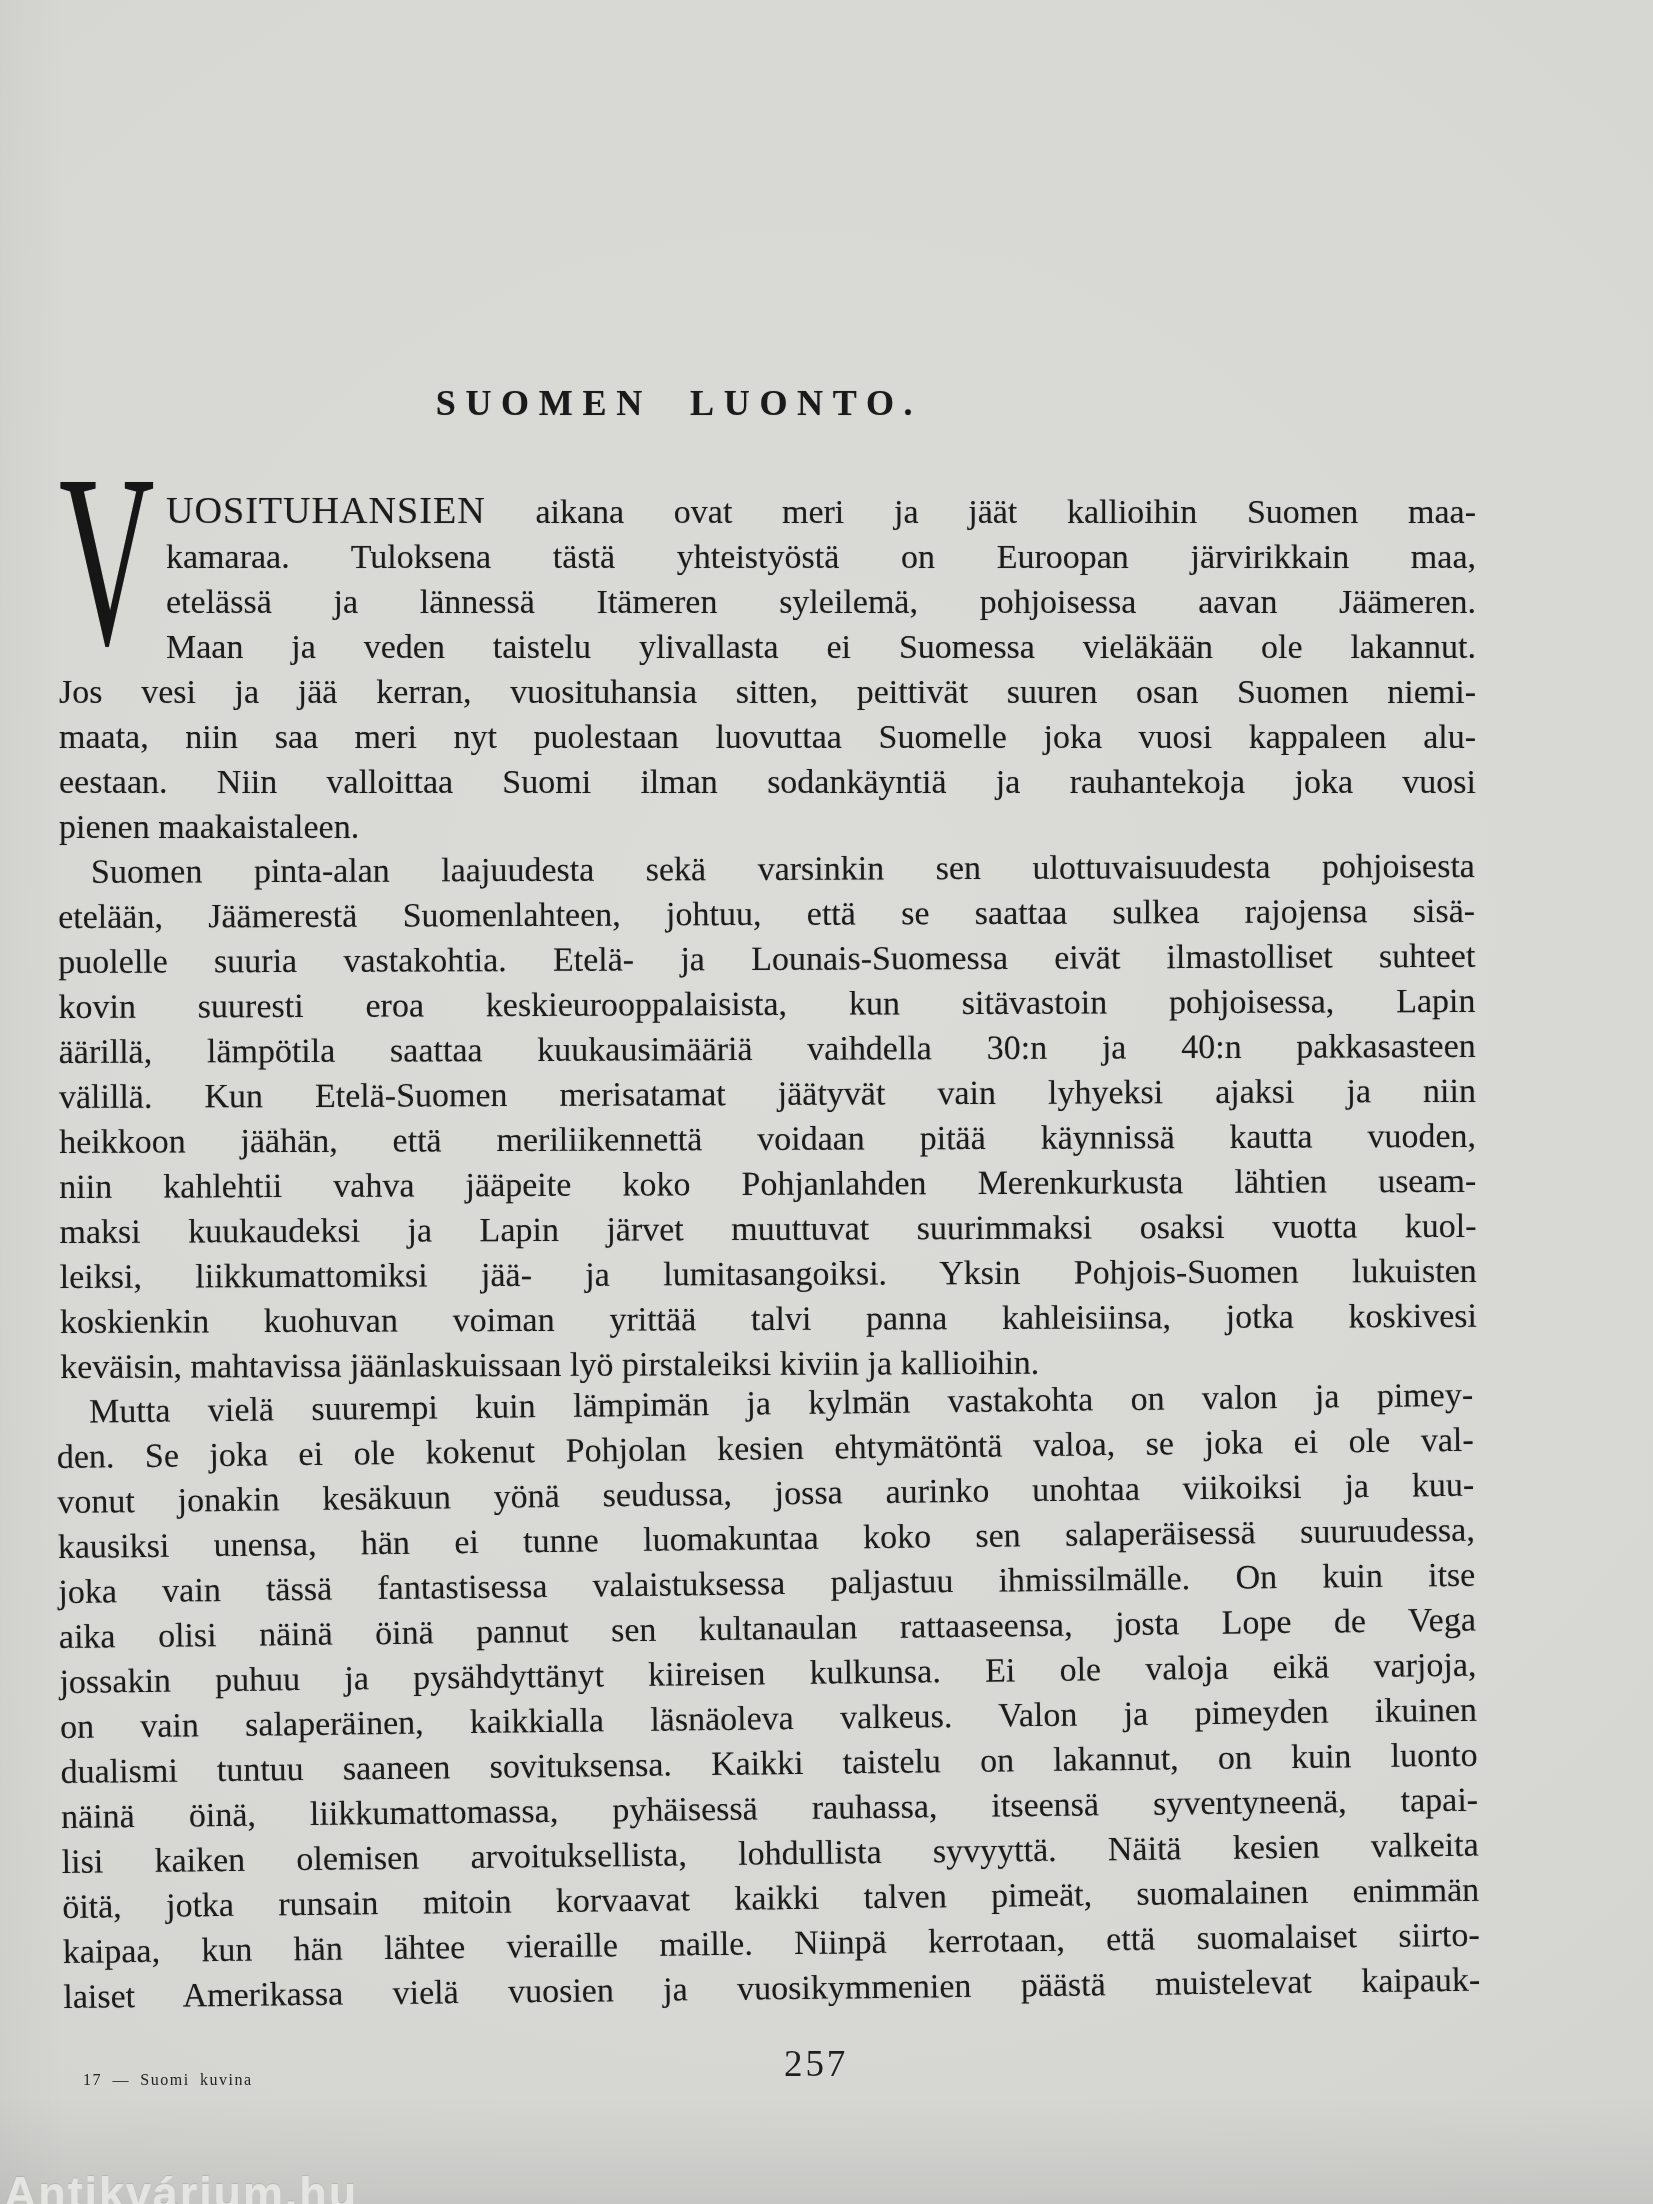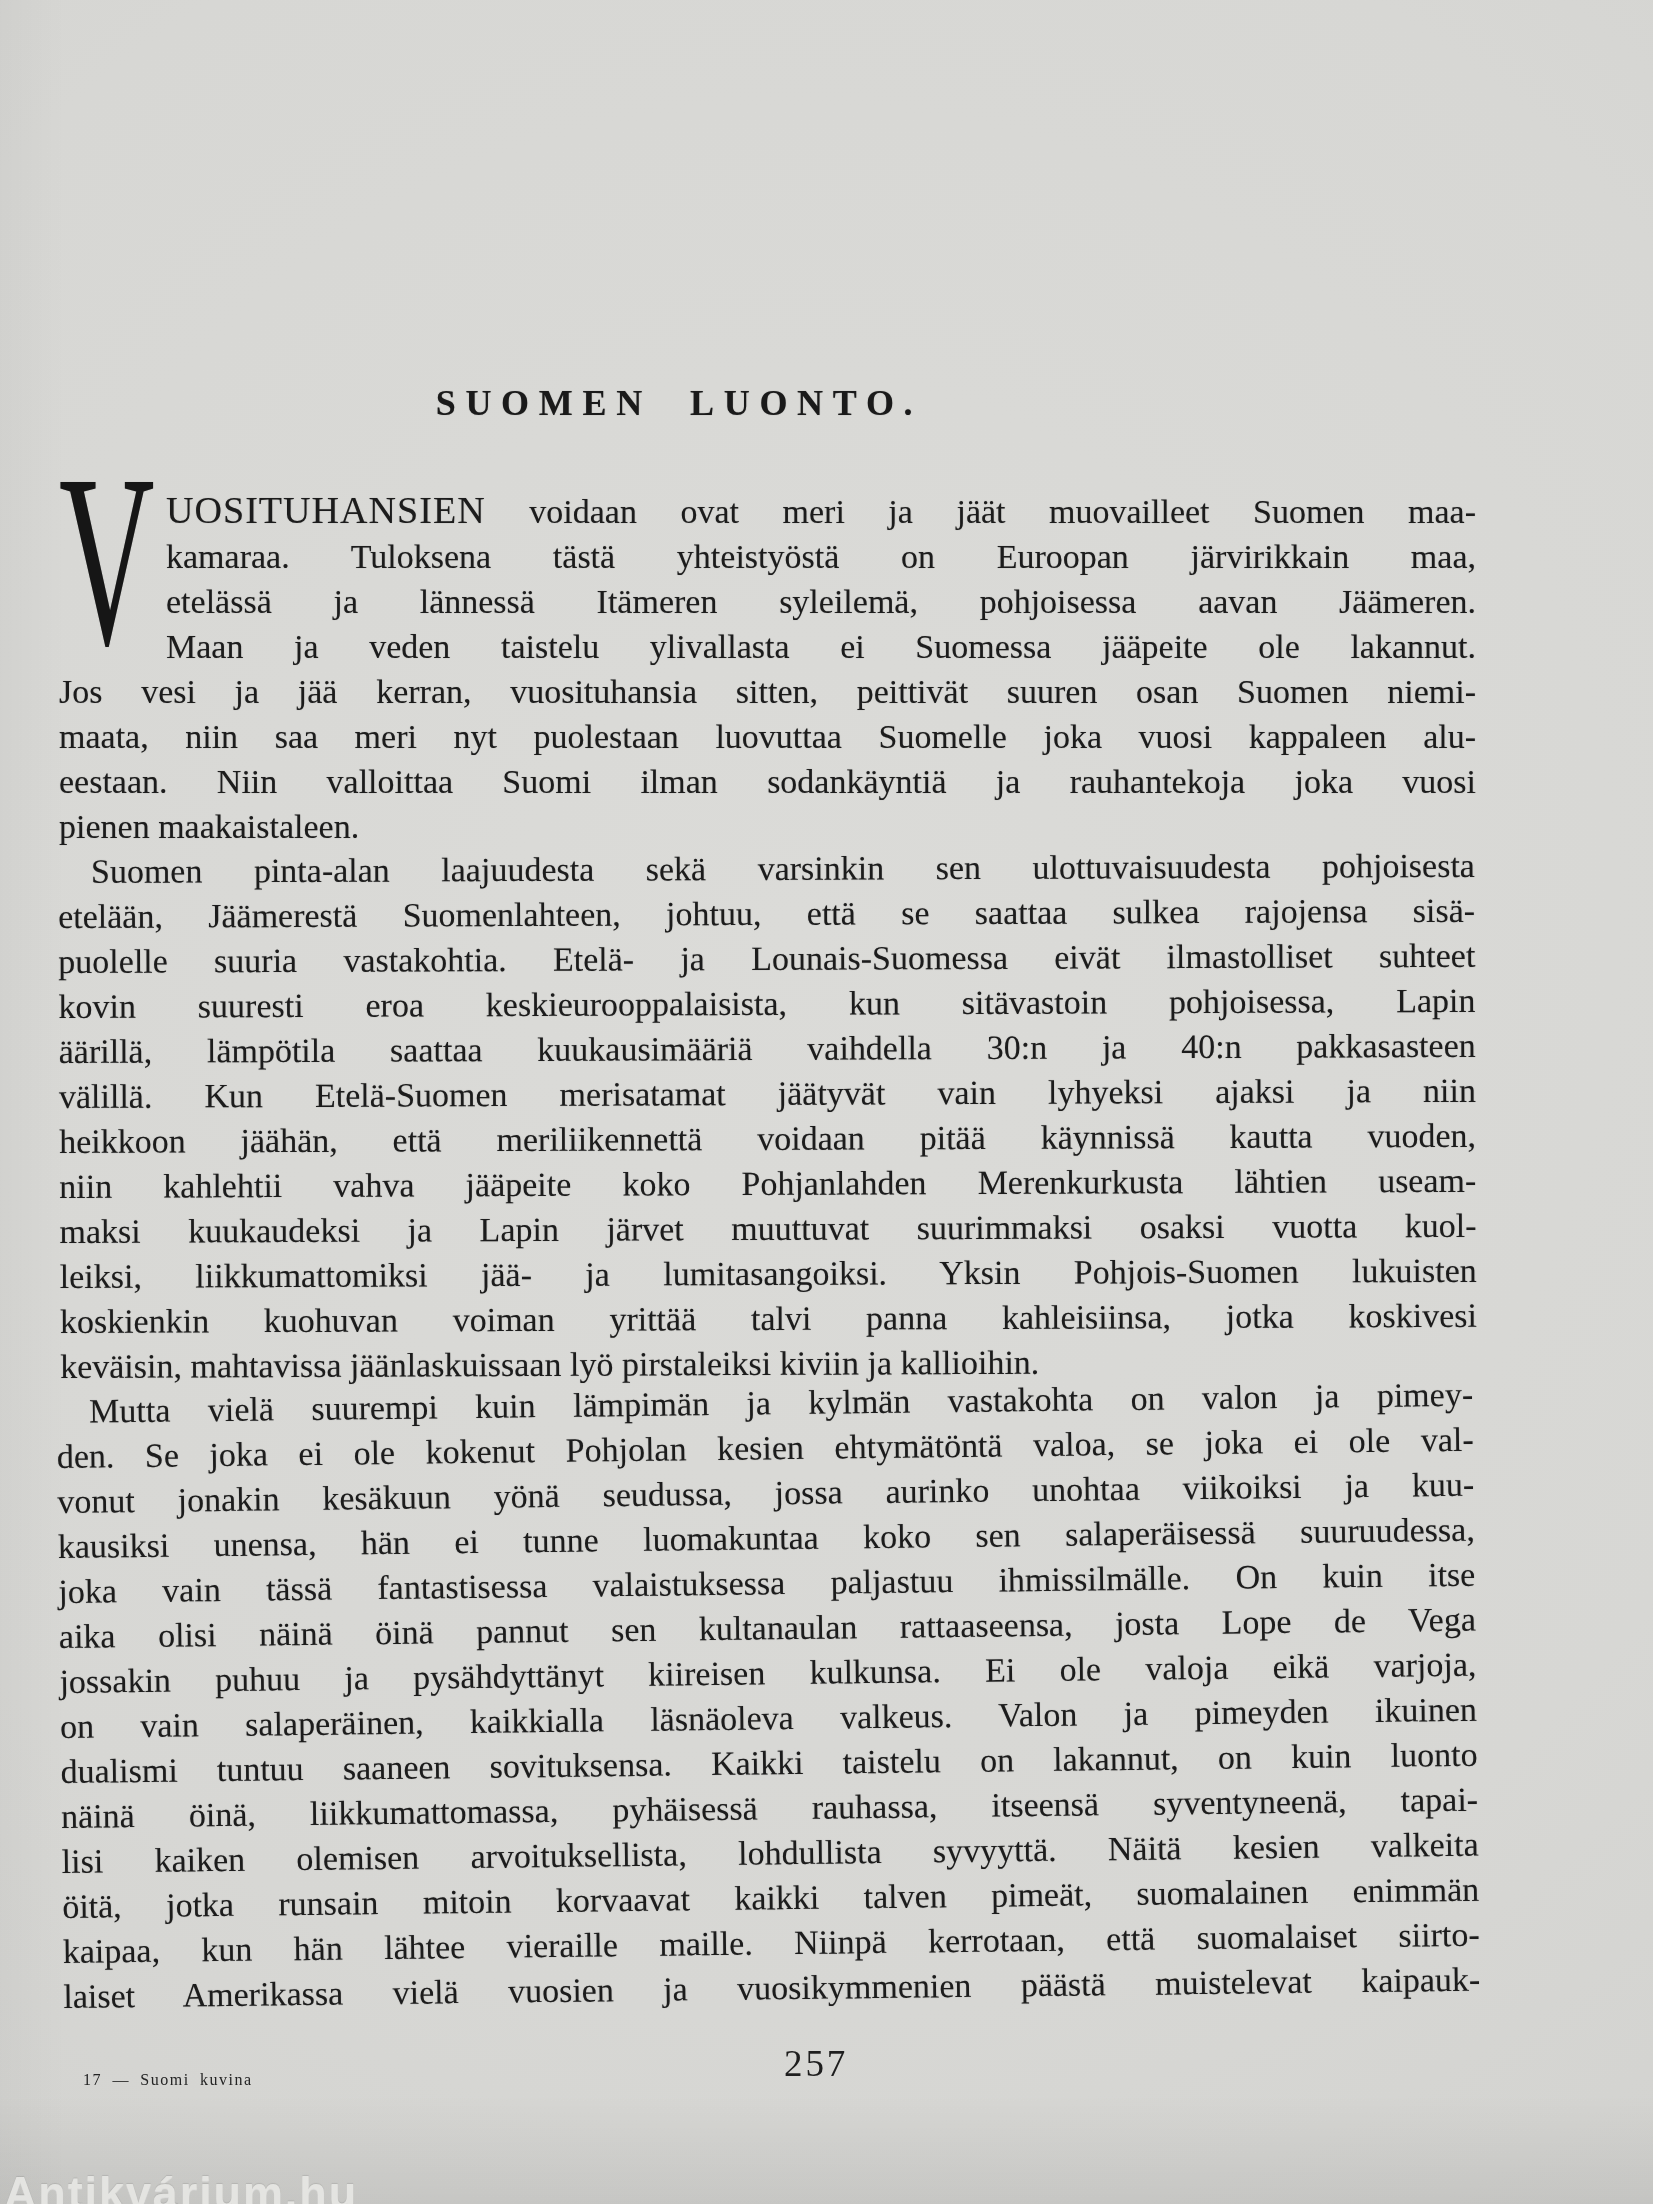--- a/index.html
+++ b/index.html
@@ -71,24 +71,24 @@
 <body>
 
 <div class="page">
 
   <h1 class="title">SUOMEN LUONTO.</h1>
 
   <div class="text-block">
 
     <div class="para p1">
       <span class="dropcap">V</span>
-      <div class="line"><span class="opening">UOSITUHANSIEN</span> <span>voidaan ovat meri ja jäät muovailleet Suomen maa-</span></div>
+      <div class="line"><span class="opening">UOSITUHANSIEN</span> <span>aikana ovat meri ja jäät kallioihin Suomen maa-</span></div>
       <div class="line">kamaraa. Tuloksena tästä yhteistyöstä on Euroopan järvirikkain maa,</div>
       <div class="line">etelässä ja lännessä Itämeren syleilemä, pohjoisessa aavan Jäämeren.</div>
-      <div class="line">Maan ja veden taistelu ylivallasta ei Suomessa jääpeite ole lakannut.</div>
+      <div class="line">Maan ja veden taistelu ylivallasta ei Suomessa vieläkään ole lakannut.</div>
       <div class="line">Jos vesi ja jää kerran, vuosituhansia sitten, peittivät suuren osan Suomen niemi-</div>
       <div class="line">maata, niin saa meri nyt puolestaan luovuttaa Suomelle joka vuosi kappaleen alu-</div>
       <div class="line">eestaan. Niin valloittaa Suomi ilman sodankäyntiä ja rauhantekoja joka vuosi</div>
       <div class="line short">pienen maakaistaleen.</div>
     </div>
 
     <div class="para p2">
       <div class="line ind">Suomen pinta-alan laajuudesta sekä varsinkin sen ulottuvaisuudesta pohjoisesta</div>
       <div class="line">etelään, Jäämerestä Suomenlahteen, johtuu, että se saattaa sulkea rajojensa sisä-</div>
       <div class="line">puolelle suuria vastakohtia. Etelä- ja Lounais-Suomessa eivät ilmastolliset suhteet</div>

